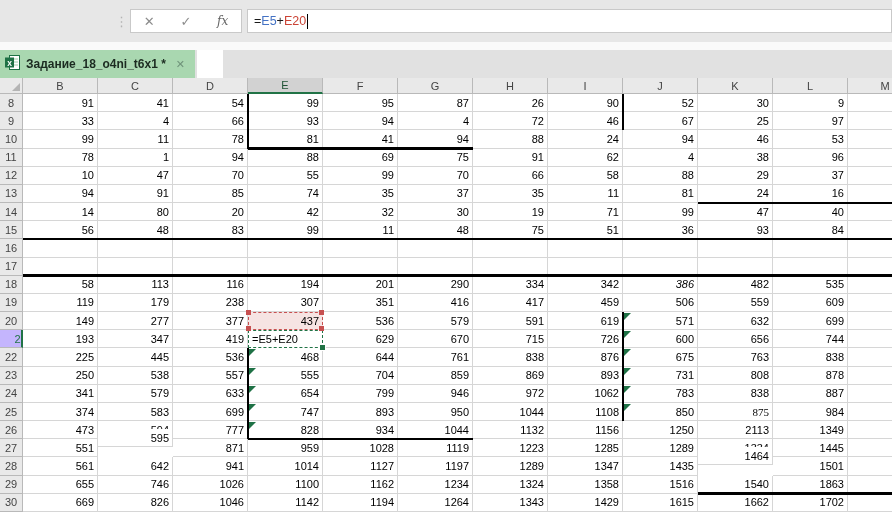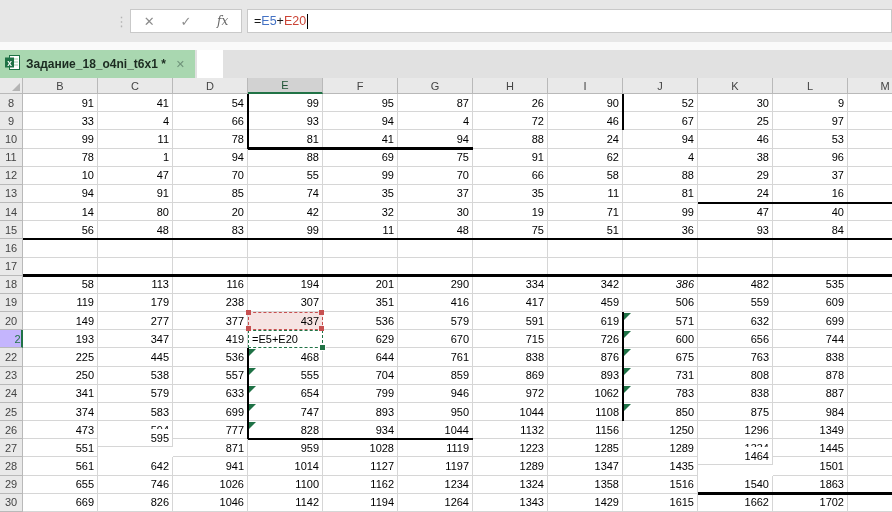--- a/index.html
+++ b/index.html
@@ -328,34 +328,34 @@
       <div class="rowhdr" style="left: 0px; top: 324.957px; width: 23px; height: 18.1739px;">25</div>
       <div class="cell" style="left: 23px; top: 324.957px; width: 75px; height: 18.1739px;">374</div>
       <div class="cell" style="left: 98px; top: 324.957px; width: 75px; height: 18.1739px;">583</div>
       <div class="cell" style="left: 173px; top: 324.957px; width: 75px; height: 18.1739px;">699</div>
       <div class="cell" style="left: 248px; top: 324.957px; width: 75px; height: 18.1739px;">747</div>
       <div class="cell" style="left: 323px; top: 324.957px; width: 75px; height: 18.1739px;">893</div>
       <div class="cell" style="left: 398px; top: 324.957px; width: 75px; height: 18.1739px;">950</div>
       <div class="cell" style="left: 473px; top: 324.957px; width: 75px; height: 18.1739px;">1044</div>
       <div class="cell" style="left: 548px; top: 324.957px; width: 75px; height: 18.1739px;">1108</div>
       <div class="cell" style="left: 623px; top: 324.957px; width: 75px; height: 18.1739px;">850</div>
-      <div class="cell" style="left: 698px; top: 324.957px; width: 75px; height: 18.1739px;">875</div>
+      <div class="cell" style="left: 698px; top: 324.957px; width: 75px; height: 18.1739px; font-family: Liberation Serif, serif;">875</div>
       <div class="cell" style="left: 773px; top: 324.957px; width: 75px; height: 18.1739px;">984</div>
       <div class="cell" style="left: 848px; top: 324.957px; width: 75px; height: 18.1739px;"></div>
       <div class="rowhdr" style="left: 0px; top: 343.13px; width: 23px; height: 18.1739px;">26</div>
       <div class="cell" style="left: 23px; top: 343.13px; width: 75px; height: 18.1739px;">473</div>
       <div class="cell" style="left: 98px; top: 343.13px; width: 75px; height: 18.1739px;">594</div>
       <div class="cell" style="left: 173px; top: 343.13px; width: 75px; height: 18.1739px;">777</div>
       <div class="cell" style="left: 248px; top: 343.13px; width: 75px; height: 18.1739px;">828</div>
       <div class="cell" style="left: 323px; top: 343.13px; width: 75px; height: 18.1739px;">934</div>
       <div class="cell" style="left: 398px; top: 343.13px; width: 75px; height: 18.1739px;">1044</div>
       <div class="cell" style="left: 473px; top: 343.13px; width: 75px; height: 18.1739px;">1132</div>
       <div class="cell" style="left: 548px; top: 343.13px; width: 75px; height: 18.1739px;">1156</div>
       <div class="cell" style="left: 623px; top: 343.13px; width: 75px; height: 18.1739px;">1250</div>
-      <div class="cell" style="left: 698px; top: 343.13px; width: 75px; height: 18.1739px;">1296</div>
+      <div class="cell" style="left: 698px; top: 343.13px; width: 75px; height: 18.1739px;">2113</div>
       <div class="cell" style="left: 773px; top: 343.13px; width: 75px; height: 18.1739px;">1349</div>
       <div class="cell" style="left: 848px; top: 343.13px; width: 75px; height: 18.1739px;"></div>
       <div class="rowhdr" style="left: 0px; top: 361.304px; width: 23px; height: 18.1739px;">27</div>
       <div class="cell" style="left: 23px; top: 361.304px; width: 75px; height: 18.1739px;">551</div>
       <div class="cell" style="left: 98px; top: 351px; width: 75px; height: 18.1739px;">595</div>
       <div class="cell" style="left: 173px; top: 361.304px; width: 75px; height: 18.1739px;">871</div>
       <div class="cell" style="left: 248px; top: 361.304px; width: 75px; height: 18.1739px;">959</div>
       <div class="cell" style="left: 323px; top: 361.304px; width: 75px; height: 18.1739px;">1028</div>
       <div class="cell" style="left: 398px; top: 361.304px; width: 75px; height: 18.1739px;">1119</div>
       <div class="cell" style="left: 473px; top: 361.304px; width: 75px; height: 18.1739px;">1223</div>

